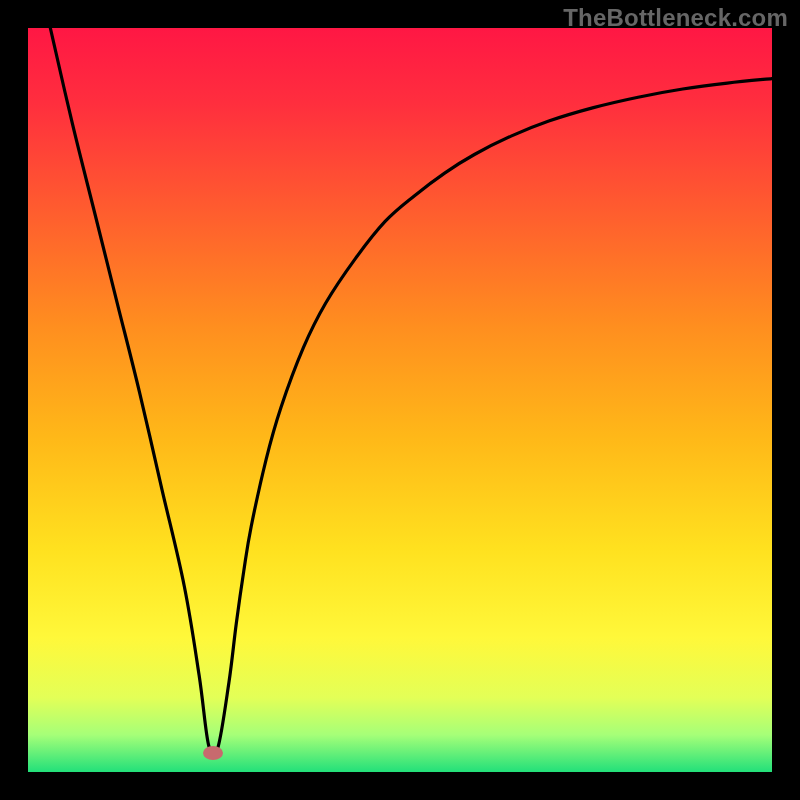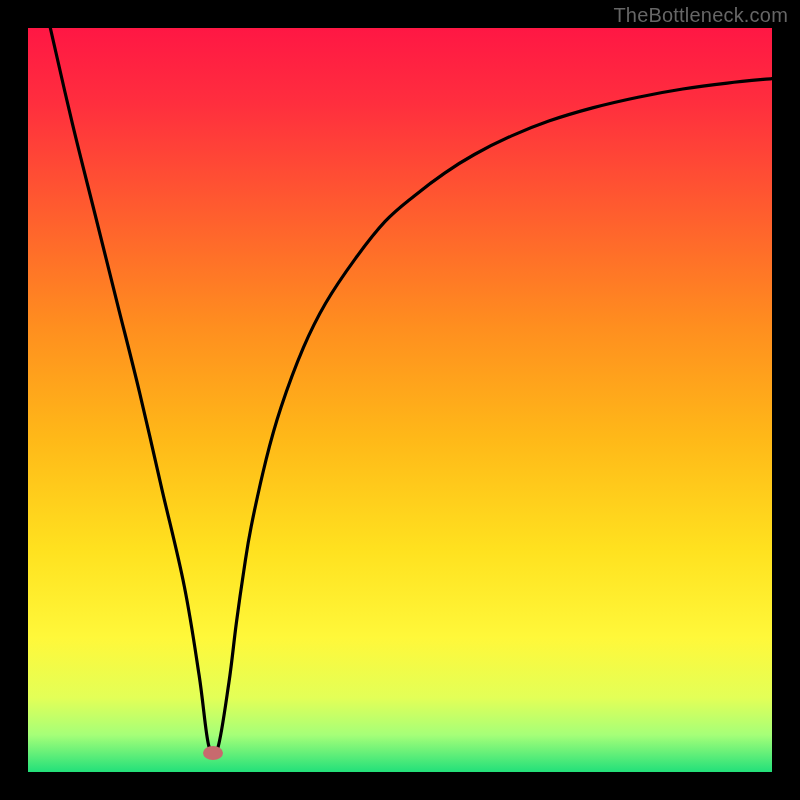--- a/index.html
+++ b/index.html
@@ -22,22 +22,22 @@
     left: 28px;
     top: 28px;
     width: 744px;
     height: 744px;
   }
   .watermark {
     position: absolute;
     top: 4px;
     right: 12px;
     color: #666;
-    font-size: 20px;
-    font-weight: 400;
+    font-size: 24px;
+    font-weight: 700;
     letter-spacing: 0.2px;
     user-select: none;
   }
   .marker {
     position: absolute;
     width: 20px;
     height: 14px;
     border-radius: 50%;
     background: #c76a6e;
     transform: translate(-50%, -50%);

